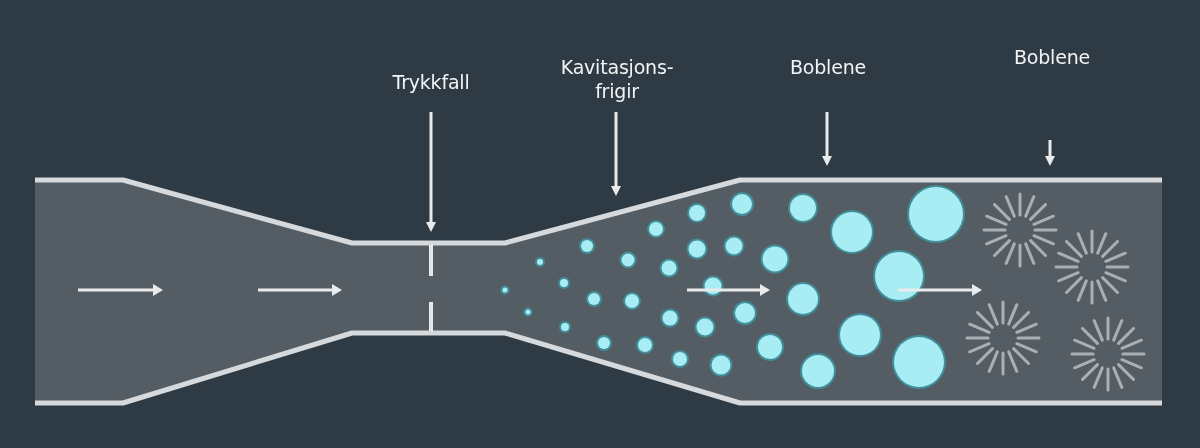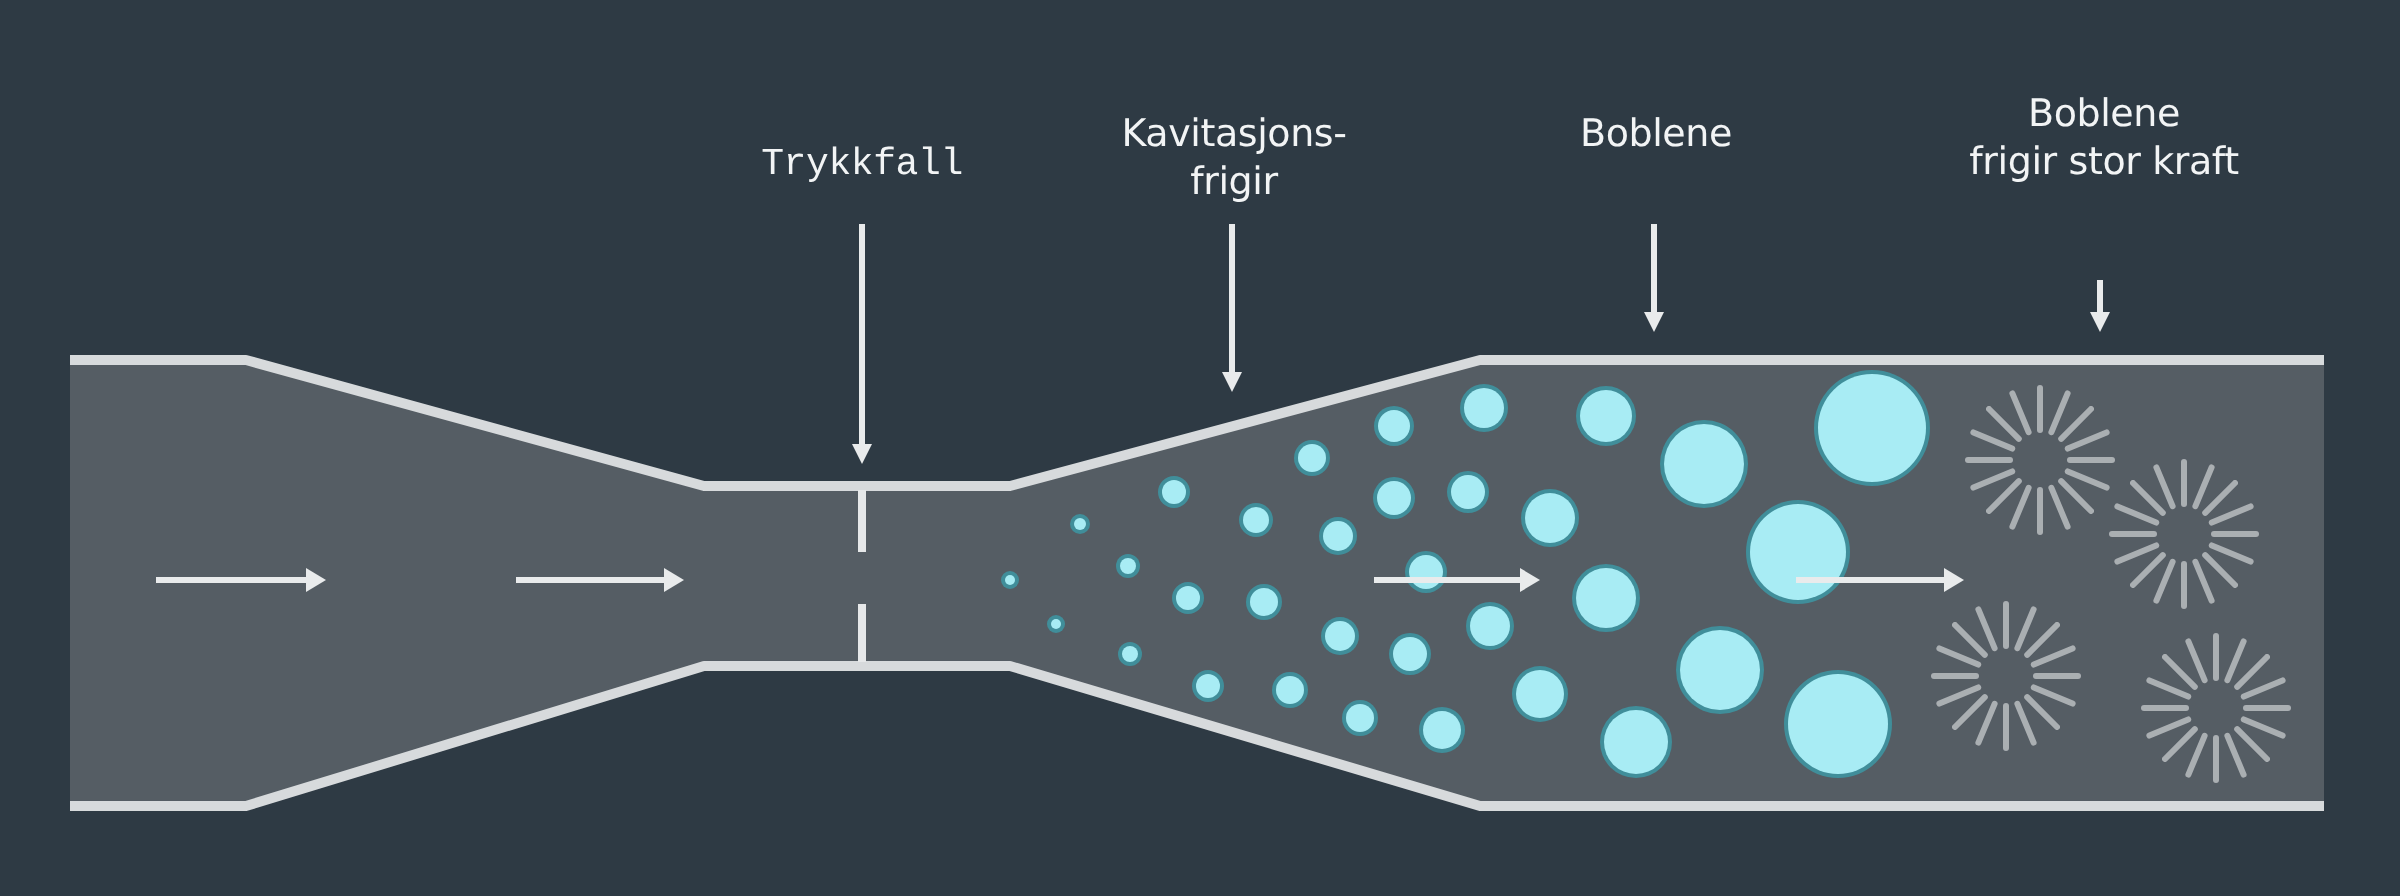--- a/index.html
+++ b/index.html
@@ -273,26 +273,25 @@
         <line x1="827" y1="112" x2="827" y2="158" stroke="#e9ebec" stroke-width="3"></line>
         <polygon points="822,156 832,156 827,166" fill="#e9ebec"></polygon>
       </g>
       <g>
         <line x1="1050" y1="140" x2="1050" y2="158" stroke="#e9ebec" stroke-width="3"></line>
         <polygon points="1045,156 1055,156 1050,166" fill="#e9ebec"></polygon>
       </g>
     </g>
 </svg>
 
-<div class="label" style="left:431px; top:70px;font-family:Liberation Mono, monospace;">
+<div class="label" style="left:431px; top:70px;">
   <span>Trykkfall</span>
 </div>
 <div class="label" style="left:617px; top:55px;">
   <span>Kavitasjons-</span>
   <span>frigir</span>
 </div>
 <div class="label" style="left:828px; top:55px;">
   <span>Boblene</span>
 </div>
 <div class="label" style="left:1052px; top:45px;">
   <span>Boblene</span>
-  <span>frigir stor kraft</span>
 </div>
 
 </body></html>

